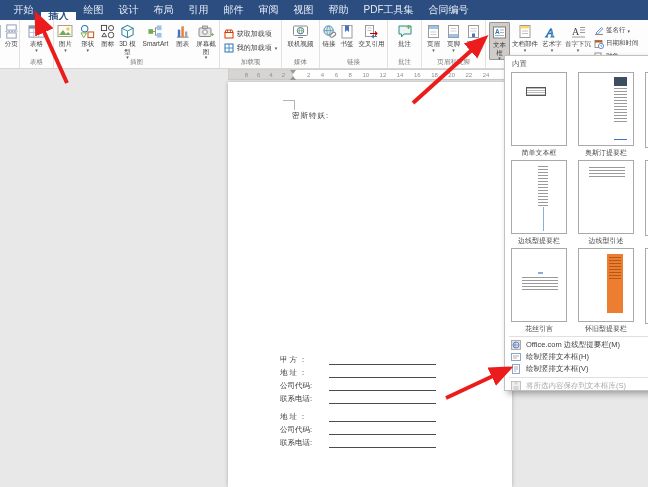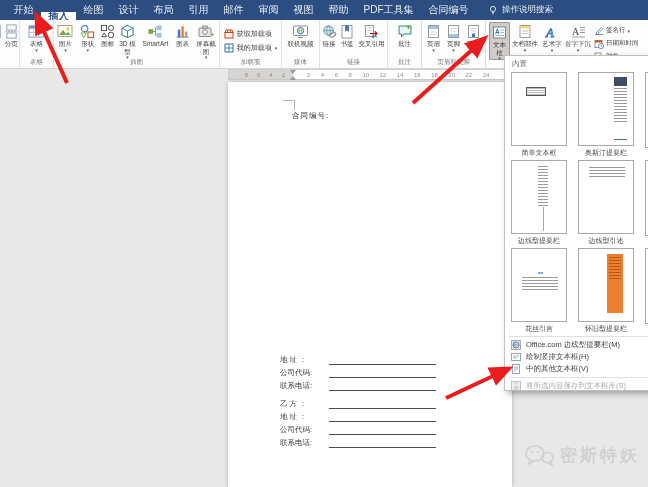--- a/index.html
+++ b/index.html
@@ -86,28 +86,20 @@
     <span class="tab">绘图</span>
     <span class="tab">设计</span>
     <span class="tab">布局</span>
     <span class="tab">引用</span>
     <span class="tab">邮件</span>
     <span class="tab">审阅</span>
     <span class="tab">视图</span>
     <span class="tab">帮助</span>
     <span class="tab">PDF工具集</span>
     <span class="tab">合同编号</span>
-    <span class="tellme">
-      <svg class="mi-icon" viewBox="0 0 10 10">
-          <circle cx="5" cy="4" r="2.6" fill="none" stroke="#e9eef6" stroke-width="0.9"></circle>
-          <line x1="4" y1="7.4" x2="6" y2="7.4" stroke="#e9eef6" stroke-width="0.9"></line>
-          <line x1="4.2" y1="8.8" x2="5.8" y2="8.8" stroke="#e9eef6" stroke-width="0.9"></line>
-        </svg>
-      <span>操作说明搜索</span>
-    </span>
   </div>
 
   <div class="ribbon">
 
     <div class="rgroup" style="width:34px; margin-left:-14px; padding-left:14px;">
       <div class="bigbtn" style="width:22px; margin-left:-12px;">
         <svg width="15" height="15" viewBox="0 0 16 16">
             <rect x="3" y="1.5" width="10" height="13" fill="#fff" stroke="#8a9ab1" stroke-width="1"></rect>
             <line x1="5" y1="5" x2="11" y2="5" stroke="#c3cbd8" stroke-width="1"></line>
             <line x1="5" y1="8" x2="11" y2="8" stroke="#c3cbd8" stroke-width="1"></line>
@@ -407,39 +399,39 @@
       <span>16</span>
       <span>18</span>
       <span>20</span>
       <span>22</span>
       <span>24</span>
     </div>
   </div>
 
   <div class="page">
     <div class="cropmark"></div>
-    <div class="contract-no">合同编号:</div>
+    <div class="contract-no">密斯特妖:</div>
     <div class="form">
       <div class="fline">
+          <span class="lbl">甲 方 ：</span>
+          <span class="uline"></span>
+        </div>
+      <div class="fline">
           <span class="lbl">地 址 ：</span>
           <span class="uline"></span>
         </div>
       <div class="fline">
           <span class="lbl">公司代码:</span>
           <span class="uline"></span>
         </div>
       <div class="fline">
           <span class="lbl">联系电话:</span>
           <span class="uline"></span>
         </div>
       <div class="fgap"></div>
-      <div class="fline">
-          <span class="lbl">乙 方 ：</span>
-          <span class="uline"></span>
-        </div>
       <div class="fline">
           <span class="lbl">地 址 ：</span>
           <span class="uline"></span>
         </div>
       <div class="fline">
           <span class="lbl">公司代码:</span>
           <span class="uline"></span>
         </div>
       <div class="fline">
           <span class="lbl">联系电话:</span>
@@ -524,21 +516,21 @@
           <line x1="2" y1="6" x2="6" y2="6" stroke="#9a9a9a" stroke-width="0.8"></line>
         </svg>
       <span>绘制竖排文本框(H)</span>
     </div>
     <div class="tb-item">
       <svg class="mi-icon" viewBox="0 0 10 10">
           <rect x="1.5" y="0.5" width="7" height="9" fill="#fff" stroke="#7f9ccb" stroke-width="0.9"></rect>
           <line x1="4" y1="2" x2="4" y2="8" stroke="#9a9a9a" stroke-width="0.8"></line>
           <line x1="6" y1="2" x2="6" y2="6" stroke="#9a9a9a" stroke-width="0.8"></line>
         </svg>
-      <span>中的其他文本框(V)</span>
+      <span>绘制竖排文本框(V)</span>
     </div>
     <div class="tb-sep"></div>
     <div class="tb-item disabled">
       <svg class="mi-icon" viewBox="0 0 10 10">
           <rect x="0.5" y="0.5" width="9" height="9" fill="#f0f0f0" stroke="#b5b5b5" stroke-width="0.8"></rect>
           <rect x="2.5" y="5" width="5" height="4" fill="#d5d5d5"></rect>
           <rect x="3.5" y="1" width="3" height="2.5" fill="#d5d5d5"></rect>
         </svg>
       <span>将所选内容保存到文本框库(S)</span>
     </div>
@@ -548,25 +540,14 @@
     <defs>
       <marker id="ah" markerWidth="7" markerHeight="7" refX="4.5" refY="2.5" orient="auto">
         <path d="M0,0 L6,2.5 L0,5 Z" fill="#ec1c1c"></path>
       </marker>
     </defs>
     <line x1="67" y1="83" x2="37" y2="16" stroke="#ec1c1c" stroke-width="4" marker-end="url(#ah)"></line>
     <line x1="413" y1="103" x2="484" y2="39" stroke="#ec1c1c" stroke-width="4" marker-end="url(#ah)"></line>
     <line x1="446" y1="398" x2="508" y2="369" stroke="#ec1c1c" stroke-width="4" marker-end="url(#ah)"></line>
   </svg>
 
-  <div class="watermark">
-    <svg width="30" height="23" viewBox="0 0 30 23">
-      <ellipse cx="11" cy="9.5" rx="9" ry="7.5" fill="none" stroke="#d2d1cf" stroke-width="1.6"></ellipse>
-      <path d="M6 16 L4.5 20 L9.5 17.5" fill="none" stroke="#d2d1cf" stroke-width="1.6"></path>
-      <circle cx="8" cy="8" r="1.1" fill="#d2d1cf"></circle>
-      <circle cx="14" cy="8" r="1.1" fill="#d2d1cf"></circle>
-      <ellipse cx="23.5" cy="13.5" rx="5.5" ry="5" fill="none" stroke="#d2d1cf" stroke-width="1.6"></ellipse>
-      <path d="M26.5 17.5 L28 21 L23.5 18.8" fill="none" stroke="#d2d1cf" stroke-width="1.6"></path>
-    </svg>
-    <span class="wm-text">密斯特妖</span>
-  </div>
 
 </div>
 
 </body></html>

